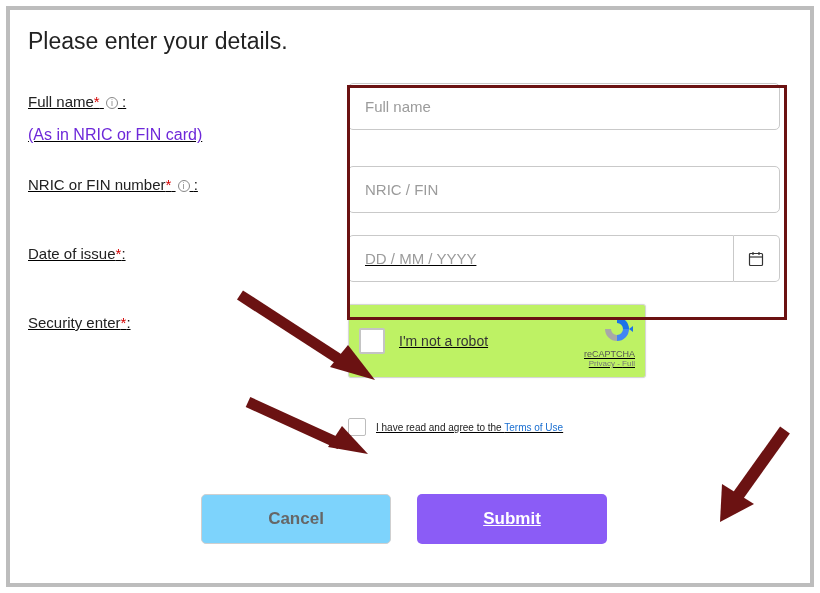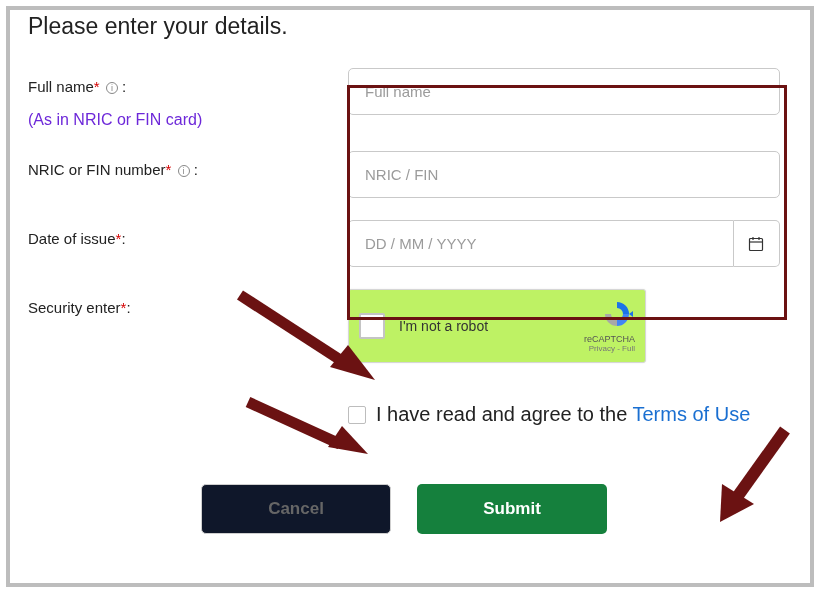--- a/index.html
+++ b/index.html
@@ -6,31 +6,31 @@
   body {
     font-family: 'Segoe UI', Arial, sans-serif;
     background: #fff;
     padding: 6px;
   }
   .outer {
     width: 808px;
     height: 581px;
     border: 4px solid #bdbdbd;
     background: #fff;
-    padding: 3px 30px 18px 18px;
+    padding: 18px 30px 18px 18px;
     position: relative;
   }
   .heading {
     font-size: 23px;
     color: #222;
     margin-bottom: 28px;
     font-weight: 400;
   }
   .form-table { width: 100%; }
-  .row { display: flex; align-items: flex-start; margin-bottom: 22px; }
+  .row { display: flex; align-items: flex-start; margin-bottom: 22px; text-decoration: underline; }
   .label-col { width: 320px; padding-top: 10px; font-size: 15px; color: #222; }
   .req { color: #d40000; }
   .info-icon {
     display: inline-block;
     width: 12px; height: 12px;
     border: 1px solid #888;
     border-radius: 50%;
     font-size: 9px;
     line-height: 11px;
     text-align: center;
@@ -100,34 +100,34 @@
   .rc-pt a { color: #777; text-decoration: none; }
   .consent-row { display:flex; align-items:center; margin-top: 10px; margin-bottom: 28px; }
   .consent-check {
     width: 18px; height: 18px;
     border: 1px solid #bdbdbd;
     border-radius: 2px;
     background: #fff;
     margin-right: 10px;
     cursor: pointer;
   }
-  .consent-text { font-size: 20px; color: #222; }
+  .consent-text { font-size: 10px; color: #222; }
   .consent-text a { color: #1a6fd1; text-decoration: none; }
   .buttons { display:flex; justify-content:center; gap: 26px; }
   .btn {
     width: 190px;
     height: 50px;
     border-radius: 5px;
     font-size: 17px;
     font-weight: 600;
     cursor: pointer;
     display:flex; align-items:center; justify-content:center;
   }
-  .btn-cancel { background:#0f172a; border:1px solid #cfcfcf; color:#666; }
-  .btn-submit { background:#15803d; border:none; color:#fff; }
+  .btn-cancel { background:#7dd3fc; border:1px solid #cfcfcf; color:#666; }
+  .btn-submit { background:#8b5cf6; border:none; color:#fff;text-decoration:underline; }
   .arrow { position:absolute; pointer-events:none; }
 </style>
 </head>
 <body>
 
 <div class="outer">
 
   <h2 class="heading">Please enter your details.</h2>
 
   <div class="highlight-box"></div>

